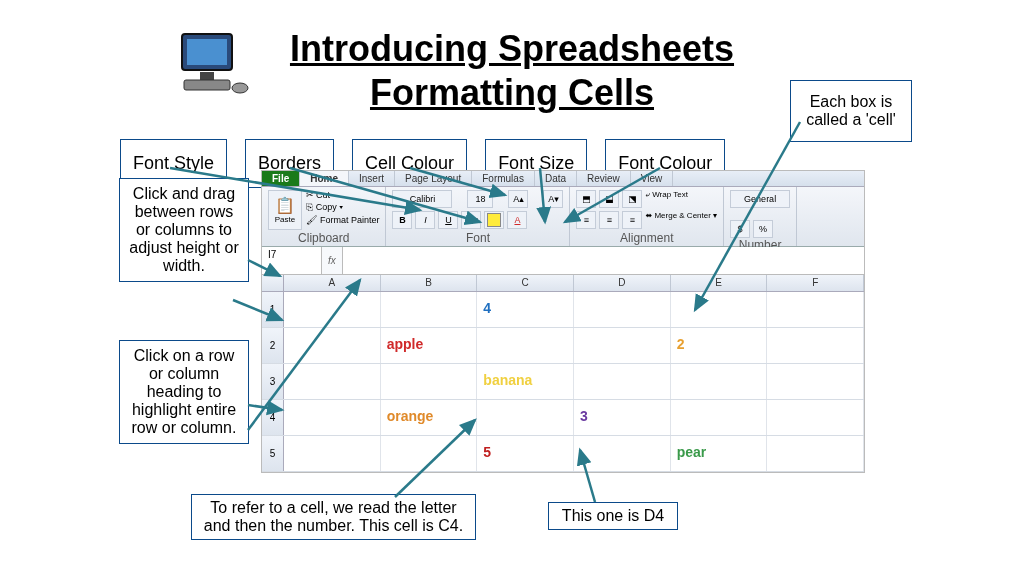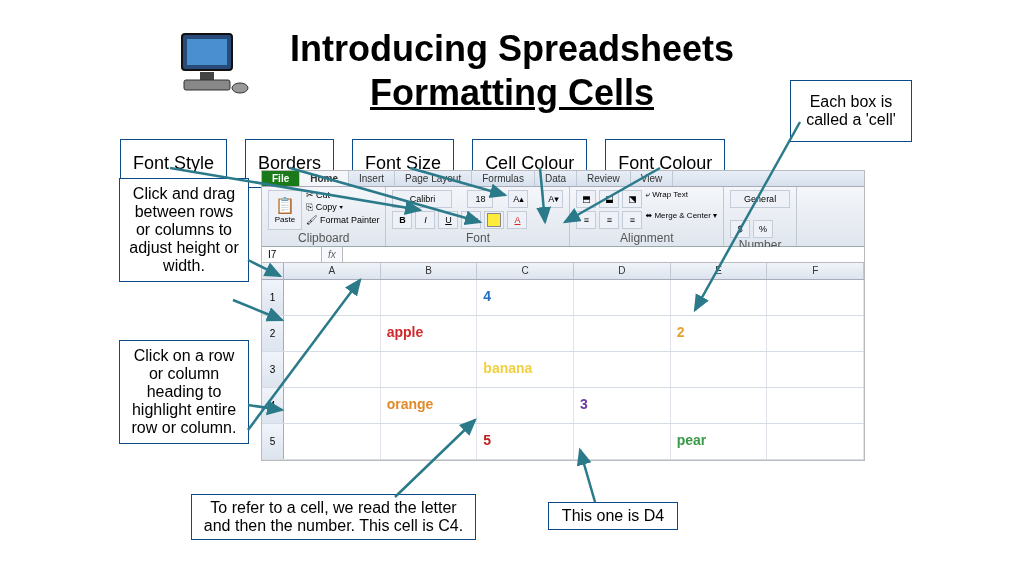--- a/index.html
+++ b/index.html
@@ -1,37 +1,37 @@
 <!DOCTYPE html>
 <html><head>
 <meta charset="utf-8">
 <style>
   * { box-sizing: border-box; margin: 0; padding: 0; }
   body { width: 1024px; height: 576px; font-family: "Comic Sans MS", cursive, sans-serif; background: #fff; position: relative; overflow: hidden; }
-  .title { position: absolute; top: 28px; left: 0; width: 100%; text-align: center; font-size: 36px; }
+  .title { position: absolute; top: 28px; left: 0; width: 100%; text-align: center; font-size: 36px; text-decoration: underline; }
   .subtitle { position: absolute; top: 72px; left: 0; width: 100%; text-align: center; font-size: 36px; text-decoration: underline; }
   .computer-icon { position: absolute; top: 30px; left: 172px; width: 80px; height: 70px; }
   .label-row { position: absolute; top: 139px; left: 120px; display: flex; gap: 18px; }
   .label-box { border: 1.5px solid #0b4a8a; padding: 13px 12px; font-size: 18px; text-align: right; background: #fff; }
   .cell-callout { position: absolute; top: 80px; right: 112px; border: 1.5px solid #0b4a8a; padding: 12px 10px; font-size: 16px; text-align: center; width: 122px; background: #fff; }
   .side-box { position: absolute; left: 119px; border: 1.5px solid #0b4a8a; padding: 6px 8px; font-size: 16px; text-align: center; width: 130px; background: #fff; }
   .bottom-box { position: absolute; border: 1.5px solid #0b4a8a; padding: 4px 10px; font-size: 16px; text-align: center; background: #fff; }
   .excel { position: absolute; top: 170px; left: 261px; width: 604px; border: 1px solid #bbb; background: #fff; }
   .ribbon-tabs { display: flex; background: linear-gradient(#e8eef7,#d6e0ec); font-family: "Segoe UI", Arial, sans-serif; font-size: 10px; border-bottom: 1px solid #aab; }
   .ribbon-tabs div { padding: 2px 10px; color: #333; border-right: 1px solid #c0c8d4; }
   .file-tab { background: #1a7a1a; color: #fff !important; font-weight: bold; }
   .ribbon { display: flex; background: linear-gradient(#f4f6fa,#e0e6ee); font-family: "Segoe UI", Arial, sans-serif; font-size: 9px; border-bottom: 1px solid #9aa; height: 60px; }
   .ribbon-group { border-right: 1px solid #c0c8d4; padding: 3px 6px 1px 6px; display: flex; flex-direction: column; justify-content: space-between; }
   .rg-content { display: flex; gap: 4px; align-items: flex-start; }
   .rg-label { text-align: center; font-size: 12px; color: #555; }
   .icon-btn { width: 20px; height: 18px; background: #eef2f8; border: 1px solid #c4ccd8; display: flex; align-items: center; justify-content: center; font-size: 9px; }
   .paste-btn { width: 34px; height: 40px; background: #eef2f8; border: 1px solid #c4ccd8; display: flex; flex-direction: column; align-items: center; justify-content: center; font-size: 8px; }
   .formula-bar { display: flex; background: #f7f9fc; border-bottom: 1px solid #bbb; font-family: "Segoe UI", Arial, sans-serif; font-size: 10px; }
   .name-box { width: 60px; border-right: 1px solid #bbb; padding: 2px 6px; background: #fff; }
-  .fx { padding: 2px 6px; border-right: 1px solid #bbb; font-style: italic; color: #666; }
+  .fx { padding: 8px 6px; border-right: 1px solid #bbb; font-style: italic; color: #666; }
   .sheet { }
   .col-headers { display: flex; background: linear-gradient(#f0f4fa,#dde4ee); font-family: Arial, sans-serif; font-size: 10px; color: #333; border-bottom: 1px solid #aab; }
   .rowhead-spacer { width: 22px; border-right: 1px solid #aab; height: 16px; }
   .col-h { flex: 1; text-align: center; border-right: 1px solid #c0c8d4; height: 16px; line-height: 16px; }
   .grid-row { display: flex; border-bottom: 1px solid #d6dce4; height: 36px; }
   .row-h { width: 22px; background: linear-gradient(#f0f4fa,#dde4ee); border-right: 1px solid #aab; font-family: Arial, sans-serif; font-size: 10px; text-align: center; line-height: 36px; }
   .cell { flex: 1; border-right: 1px solid #e0e4ea; padding: 8px 6px; font-family: Arial, sans-serif; font-size: 14px; font-weight: bold; }
   svg.arrows { position: absolute; top: 0; left: 0; pointer-events: none; }
   .color-swatch { width:14px; height:14px; display:inline-block; border:1px solid #888; }
 </style>
@@ -49,22 +49,22 @@
 </div>
 
 <h1 class="title">Introducing Spreadsheets</h1>
 <h2 class="subtitle">Formatting Cells</h2>
 
 <div class="cell-callout">Each box is called a 'cell'</div>
 
 <div class="label-row">
   <div class="label-box">Font Style</div>
   <div class="label-box">Borders</div>
+  <div class="label-box">Cell Colour</div>
   <div class="label-box">Font Size</div>
-  <div class="label-box">Cell Colour</div>
   <div class="label-box">Font Colour</div>
 </div>
 
 <div class="side-box" style="top:178px">Click and drag between rows or columns to adjust height or width.</div>
 <div class="side-box" style="top:340px">Click on a row or column heading to highlight entire row or column.</div>
 <div class="bottom-box" style="top:494px; left:191px; width:285px">To refer to a cell, we read the letter and then the number. This cell is C4.</div>
 <div class="bottom-box" style="top:502px; left:548px; width:130px">This one is D4</div>
 
 <div class="excel">
   <div class="ribbon-tabs">

